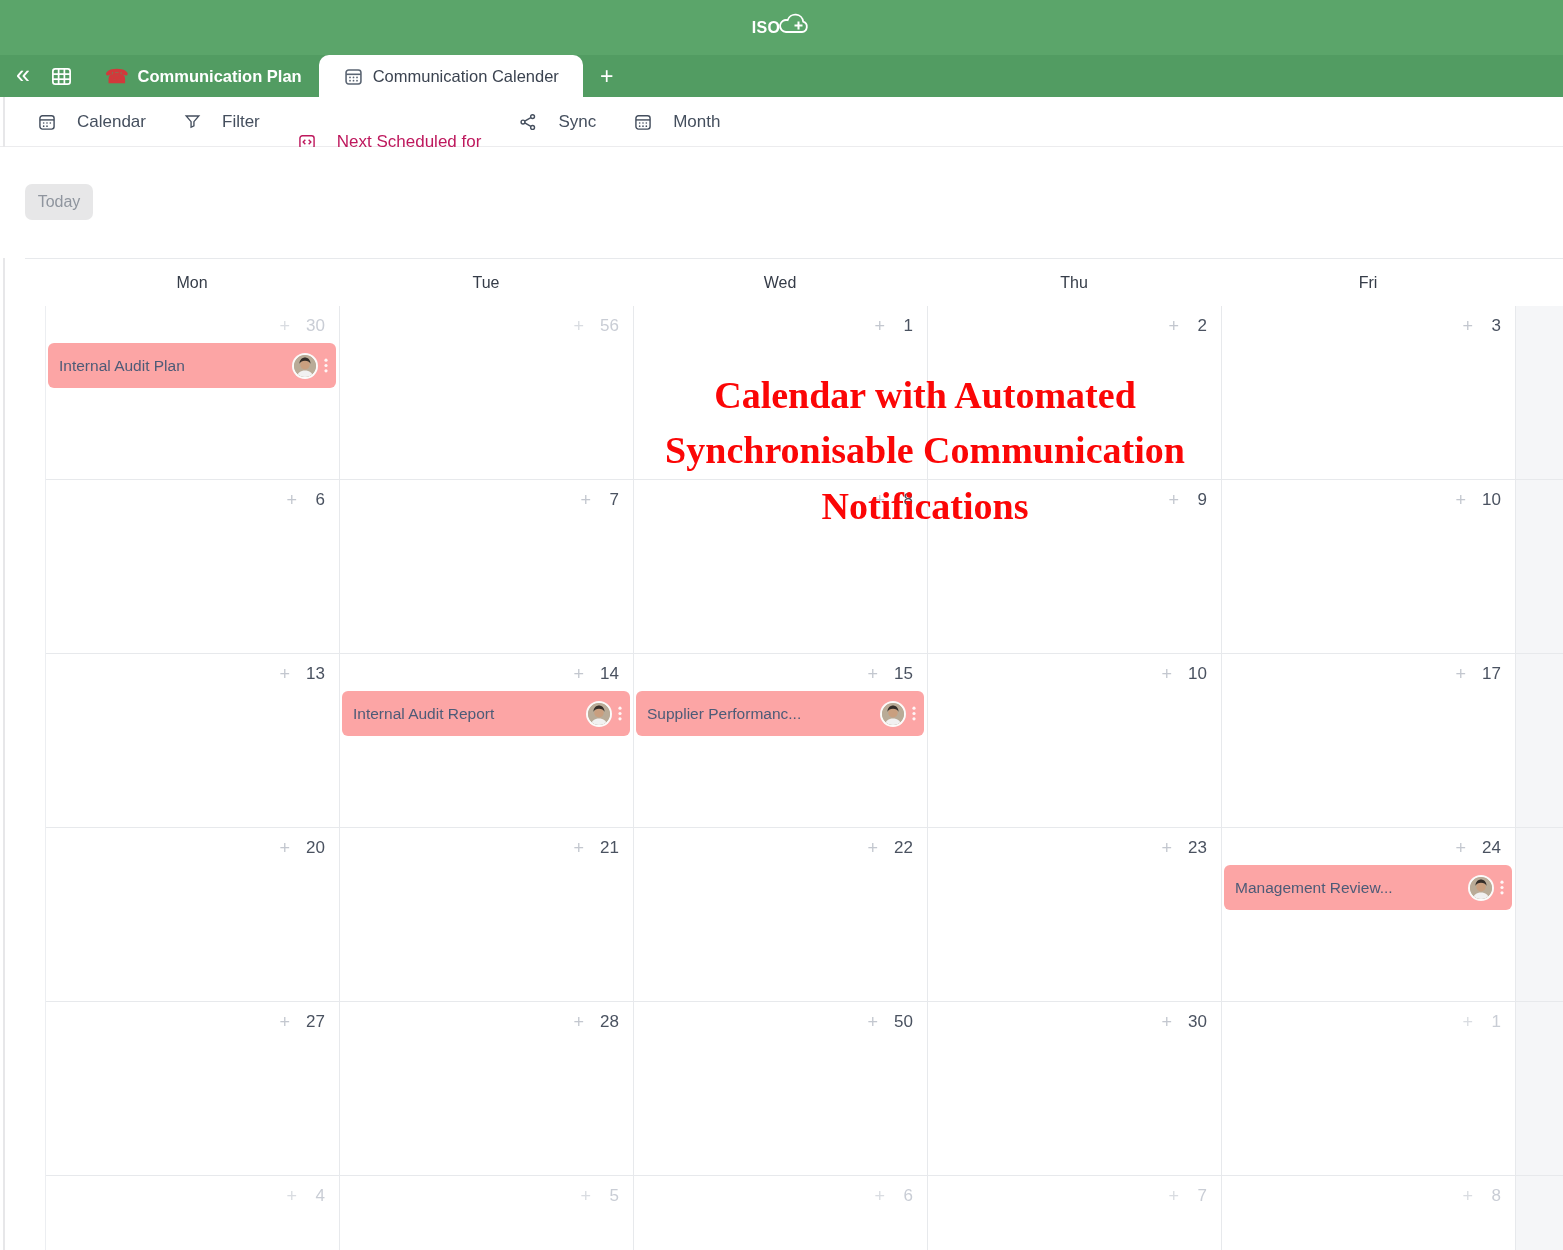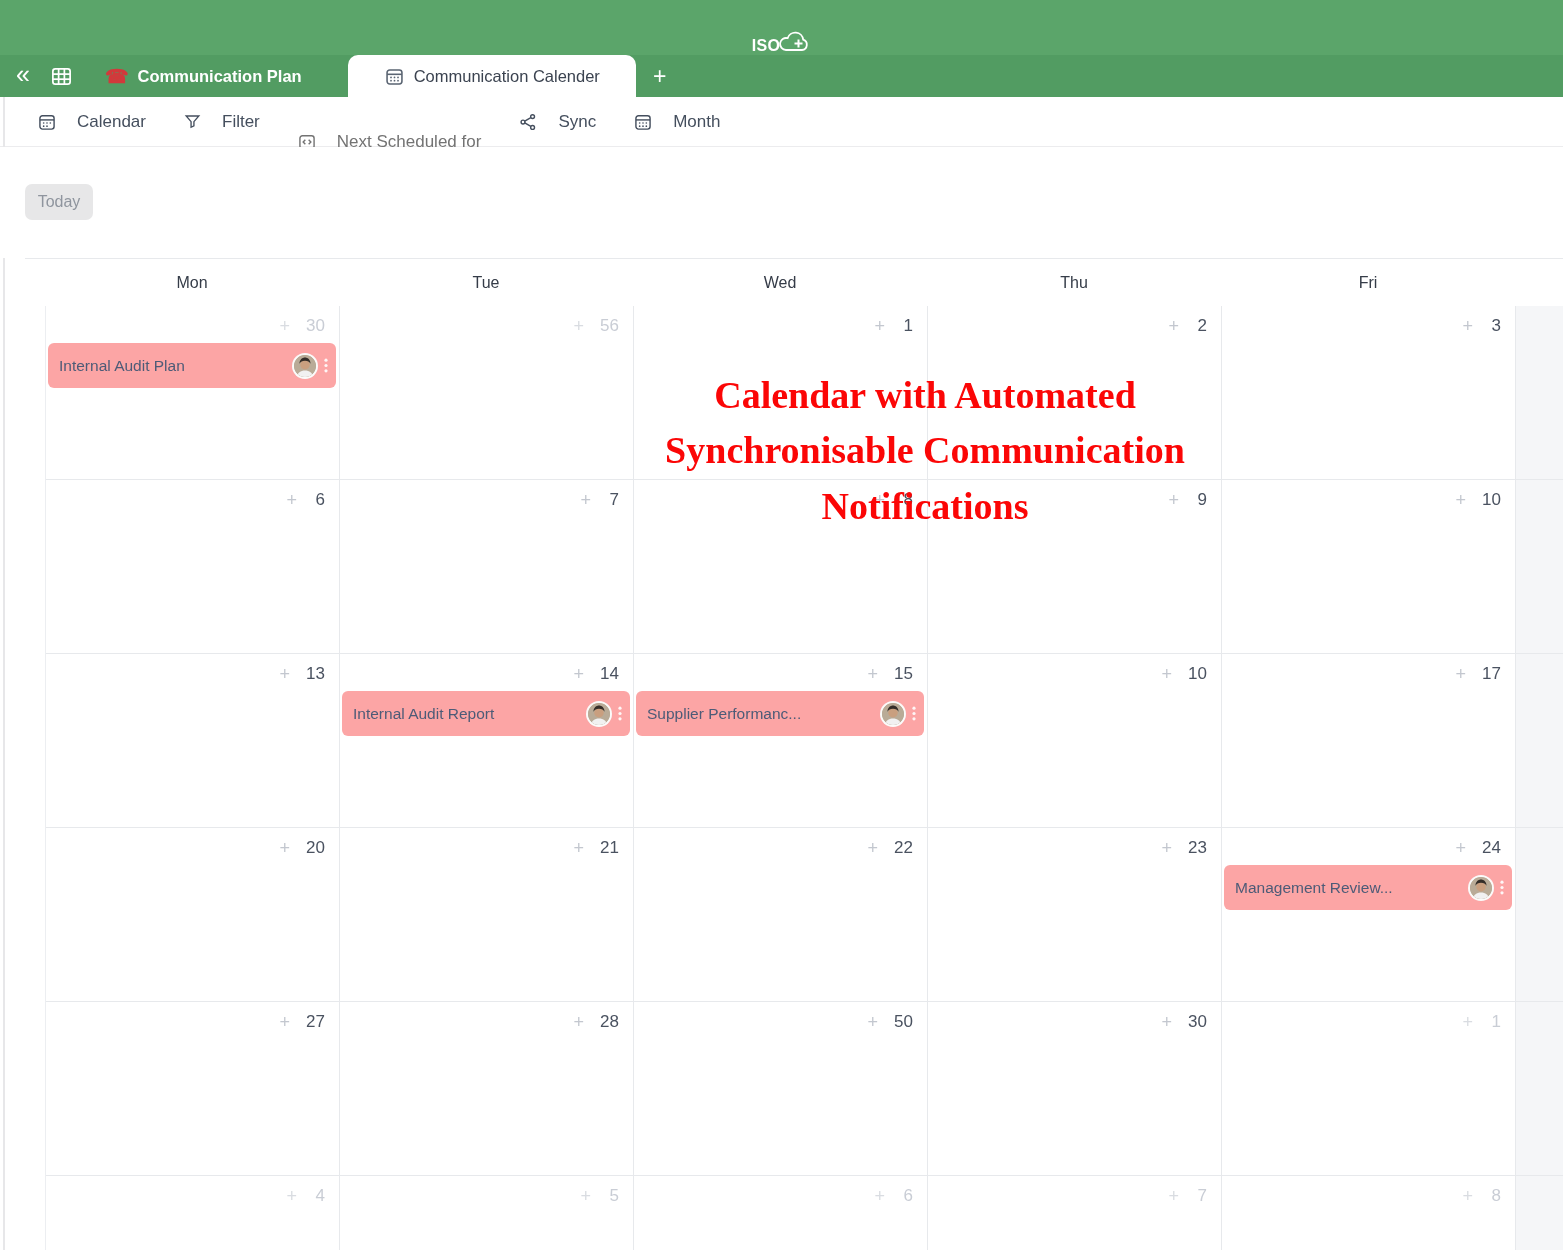--- a/index.html
+++ b/index.html
@@ -6,58 +6,58 @@
   html,body { width:1563px; height:1250px; }
   body {
     font-family:"Liberation Sans", sans-serif;
     background:#ffffff;
     position:relative;
     overflow:hidden;
   }
   
   .topbar {
     height:55px; background:#5ba56a;
-    display:flex; align-items:flex-end; justify-content:center;
+    display:flex; align-items:center; justify-content:center;
   }
   .logo { display:flex; align-items:center; color:#fff; }
   .logo-text { font-size:16px; font-weight:bold; letter-spacing:.3px; }
   .logo svg { margin-left:-3px; margin-top:-8px; }
 
   
   .tabbar {
     height:42px; background:#529c62;
     display:flex; align-items:stretch;
   }
   .tabbar-icons { display:flex; align-items:center; gap:20px; padding:0 18px 0 16px; }
   .collapse-ico { color:#fff; font-size:25px; line-height:1; margin-top:-3px; cursor:pointer; }
   .tab {
     display:flex; align-items:center; gap:9px;
     padding:0 14px; color:#fff; font-size:16.5px; font-weight:600;
     cursor:pointer; white-space:nowrap;
   }
   .tab.active {
     background:#fff; color:#3b4350; font-weight:500;
-    border-radius:10px 10px 0 0; margin-left:32px; padding:0 36px;
+    border-radius:10px 10px 0 0; margin-left:3px; padding:0 24px;
   }
   .phone-glyph { color:#d2393b; font-size:19px; line-height:1; }
   .newtab {
     color:#fff; font-size:23px; display:flex; align-items:center;
     padding:0 17px; cursor:pointer; font-weight:400;
   }
 
   
   .toolbar {
     height:50px; background:#fff; border-bottom:1px solid #ececee;
     display:flex; align-items:center; gap:37px; padding-left:37px;
   }
   .tool {
     display:flex; align-items:center; gap:20px;
     font-size:17px; color:#454f5e; cursor:pointer; white-space:nowrap;
   }
-  .tool.active { color:#737373;margin-top:41px; }
+  .tool.active { color:#be185d;margin-top:41px; }
 
   
   .today-area { height:111px; position:relative; background:#fff; }
   .today-btn {
     position:absolute; left:25px; top:37px;
     width:68px; height:36px;
     background:#e7e7e8; border:none; border-radius:7px;
     color:#8f959e; font-size:16px; font-family:inherit; cursor:pointer;
   }
 

